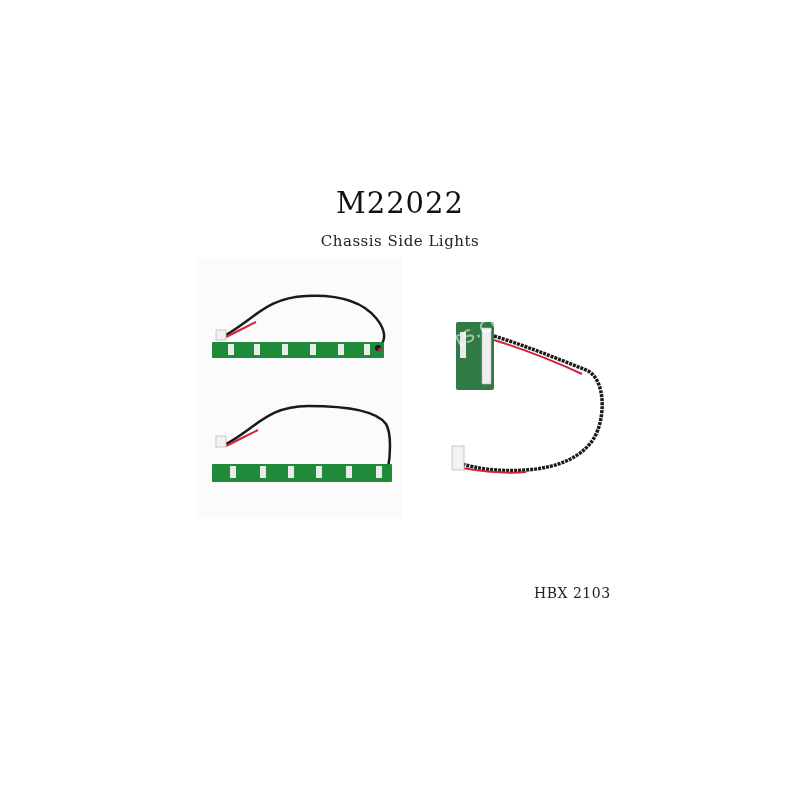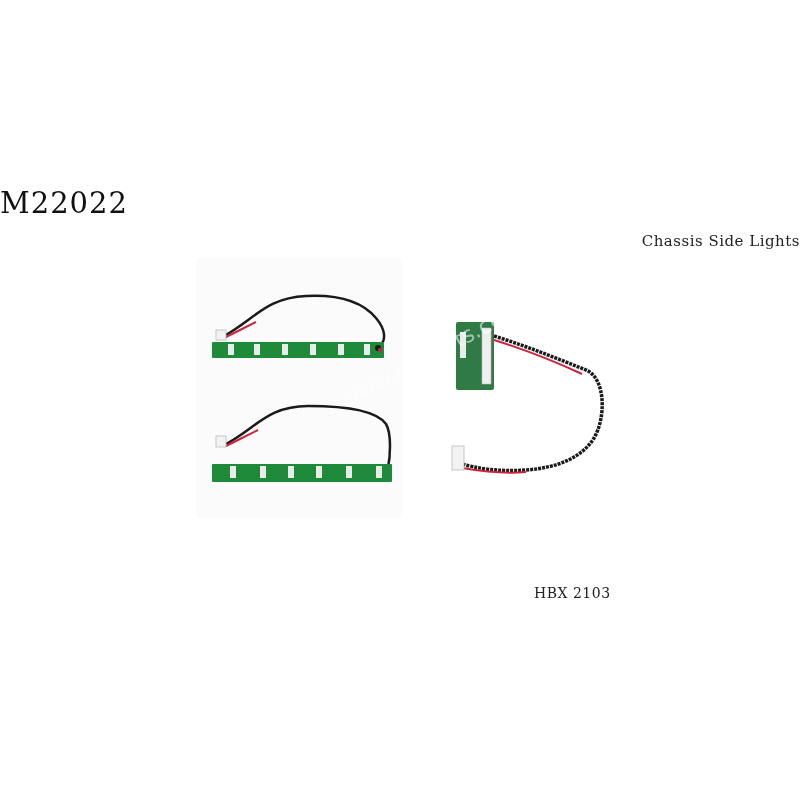--- a/index.html
+++ b/index.html
@@ -1,20 +1,20 @@
 <!DOCTYPE html>
 <html><head>
 <meta charset="utf-8">
 <style>
   html, body { margin:0; padding:0; background:#ffffff; }
   body { width:800px; height:800px; position:relative; overflow:hidden;
          font-family:"DejaVu Serif","Liberation Serif",serif; color:#111; }
-  .title { position:absolute; left:0; width:800px; top:186px; 
+  .title { position:absolute; left:0; width:800px; top:186px; text-align:center;
            font-size:29px; letter-spacing:1px; color:#111; }
-  .subtitle { position:absolute; left:0; width:800px; top:232px; text-align:right;
+  .subtitle { position:absolute; left:0; width:800px; top:232px; text-align:center;
               font-size:15px; letter-spacing:0.5px; color:#222; }
   .photo { position:absolute; left:196px; top:258px; width:420px; height:262px; }
   .photo-bg { position:absolute; left:0; top:0; width:206px; height:260px; background:#fbfbfb; }
   .model { position:absolute; left:534px; top:585px; font-size:14px; letter-spacing:0.5px; color:#222; }
   svg { position:absolute; left:0; top:0; }
 </style>
 </head>
 <body>
 
 <div class="title">M22022</div>

